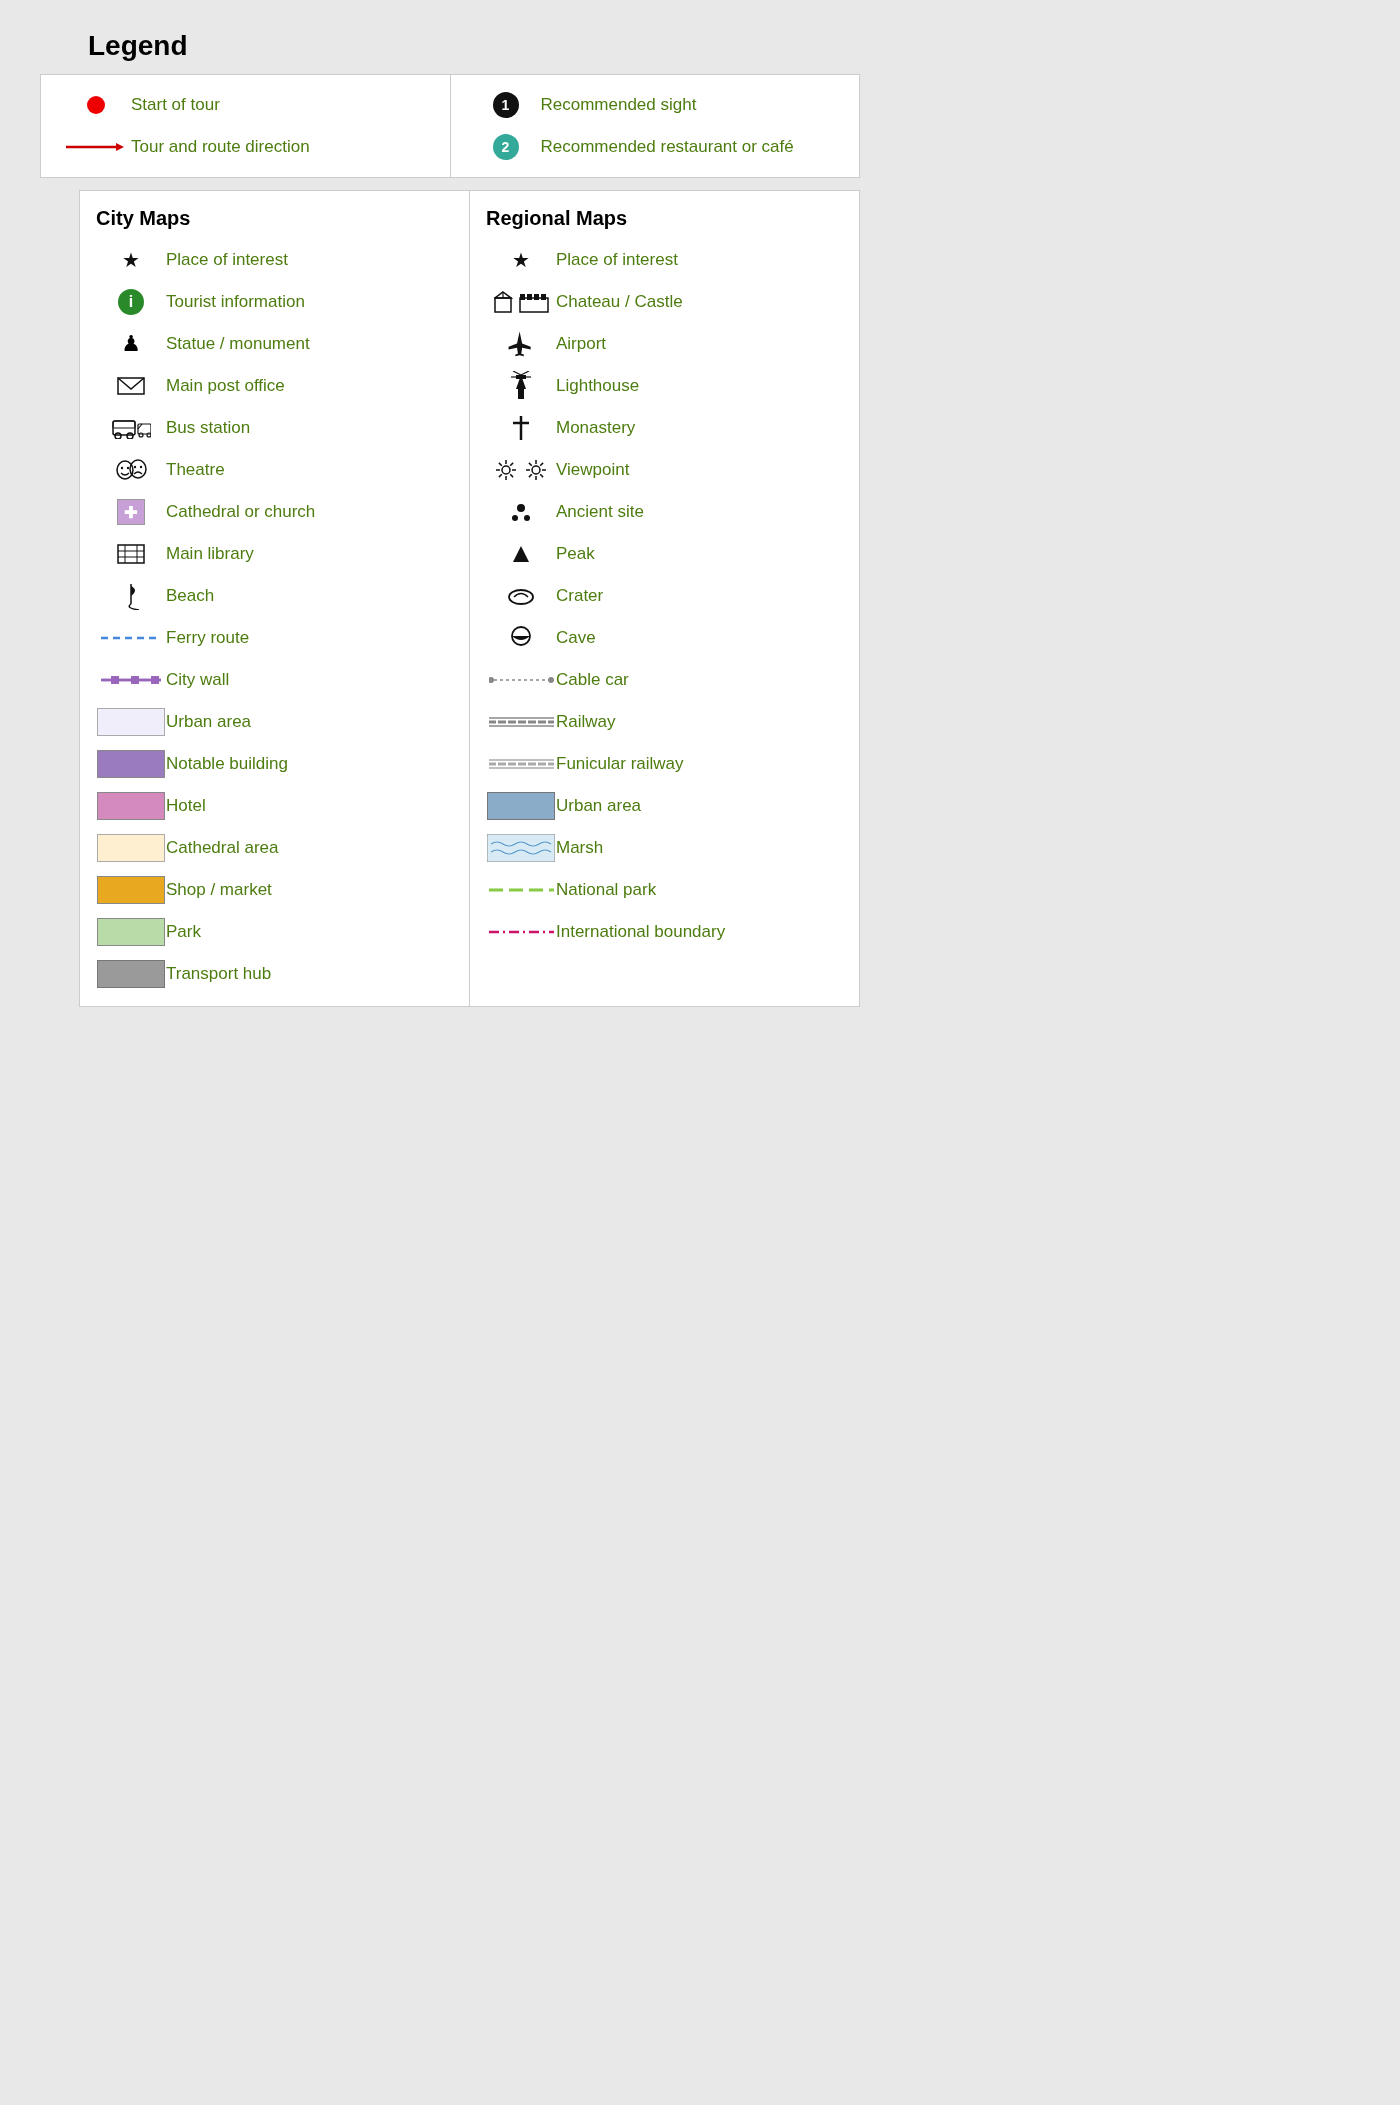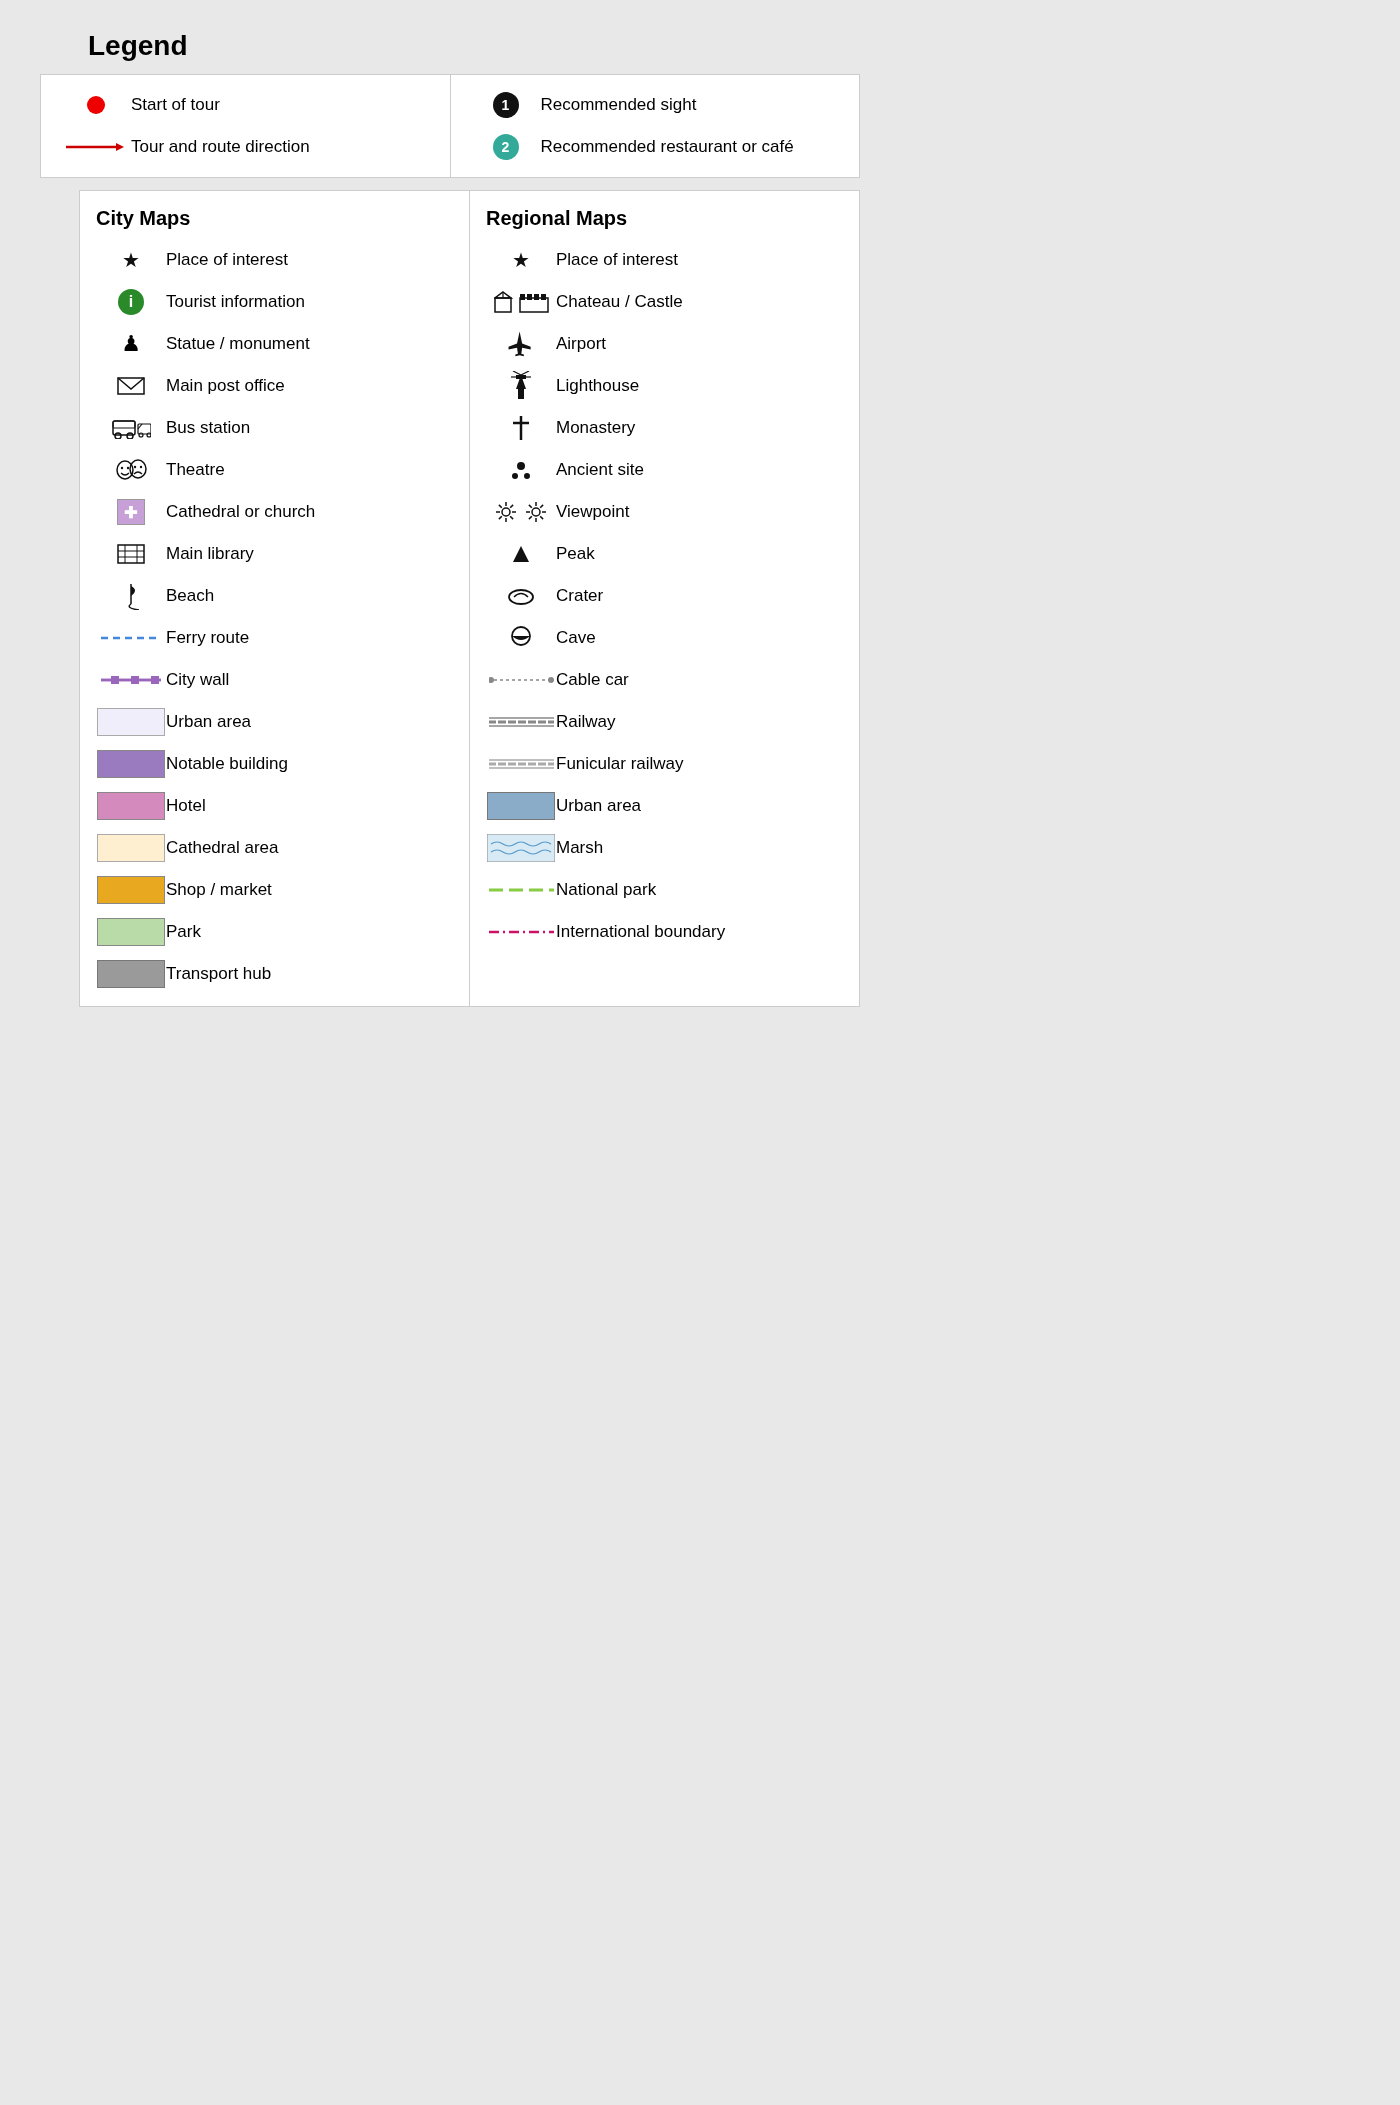--- a/index.html
+++ b/index.html
@@ -45,21 +45,21 @@
     .icon-cell {
       width: 70px;
       display: flex;
       align-items: center;
       justify-content: center;
       flex-shrink: 0;
     }
     .label-cell {
       flex: 1;
       font-size: 17px;
-      color: #000000;
+      color: #4d7c0f;
       line-height: 1.3;
     }
     
     .bottom-section {
       display: flex;
       gap: 0;
       padding-left: 39px;
     }
     .city-maps, .regional-maps {
       flex: 1;
@@ -411,31 +411,20 @@
       </div>
 
       <div class="legend-row">
         <div class="icon-cell">
           <svg width="20" height="28">
             <line x1="10" y1="2" x2="10" y2="26" stroke="#111" stroke-width="2.5"></line>
             <line x1="2" y1="9" x2="18" y2="9" stroke="#111" stroke-width="2.5"></line>
           </svg>
         </div>
         <div class="label-cell">Monastery</div>
-      </div>
-
-      <div class="legend-row">
-        <div class="icon-cell">
-          <svg width="24" height="24">
-            <circle cx="12" cy="8" r="4" fill="#111"></circle>
-            <circle cx="6" cy="18" r="3" fill="#111"></circle>
-            <circle cx="18" cy="18" r="3" fill="#111"></circle>
-          </svg>
-        </div>
-        <div class="label-cell">Ancient site</div>
       </div>
 
       <div class="legend-row">
         <div class="icon-cell">
           <svg width="55" height="24">
 
             <circle cx="12" cy="12" r="4" fill="none" stroke="#111" stroke-width="1.5"></circle>
             <line x1="12" y1="2" x2="12" y2="6" stroke="#111" stroke-width="1.5"></line>
             <line x1="12" y1="18" x2="12" y2="22" stroke="#111" stroke-width="1.5"></line>
             <line x1="2" y1="12" x2="6" y2="12" stroke="#111" stroke-width="1.5"></line>
@@ -450,20 +439,31 @@
             <line x1="42" y1="18" x2="42" y2="22" stroke="#111" stroke-width="1.5"></line>
             <line x1="32" y1="12" x2="36" y2="12" stroke="#111" stroke-width="1.5"></line>
             <line x1="48" y1="12" x2="52" y2="12" stroke="#111" stroke-width="1.5"></line>
             <line x1="34.9" y1="4.9" x2="37.8" y2="7.8" stroke="#111" stroke-width="1.5"></line>
             <line x1="46.2" y1="16.2" x2="49.1" y2="19.1" stroke="#111" stroke-width="1.5"></line>
             <line x1="49.1" y1="4.9" x2="46.2" y2="7.8" stroke="#111" stroke-width="1.5"></line>
             <line x1="37.8" y1="16.2" x2="34.9" y2="19.1" stroke="#111" stroke-width="1.5"></line>
           </svg>
         </div>
         <div class="label-cell">Viewpoint</div>
+      </div>
+
+      <div class="legend-row">
+        <div class="icon-cell">
+          <svg width="24" height="24">
+            <circle cx="12" cy="8" r="4" fill="#111"></circle>
+            <circle cx="6" cy="18" r="3" fill="#111"></circle>
+            <circle cx="18" cy="18" r="3" fill="#111"></circle>
+          </svg>
+        </div>
+        <div class="label-cell">Ancient site</div>
       </div>
 
       <div class="legend-row">
         <div class="icon-cell">
           <svg width="20" height="20">
             <polygon points="10,2 18,18 2,18" fill="#111"></polygon>
           </svg>
         </div>
         <div class="label-cell">Peak</div>
       </div>

